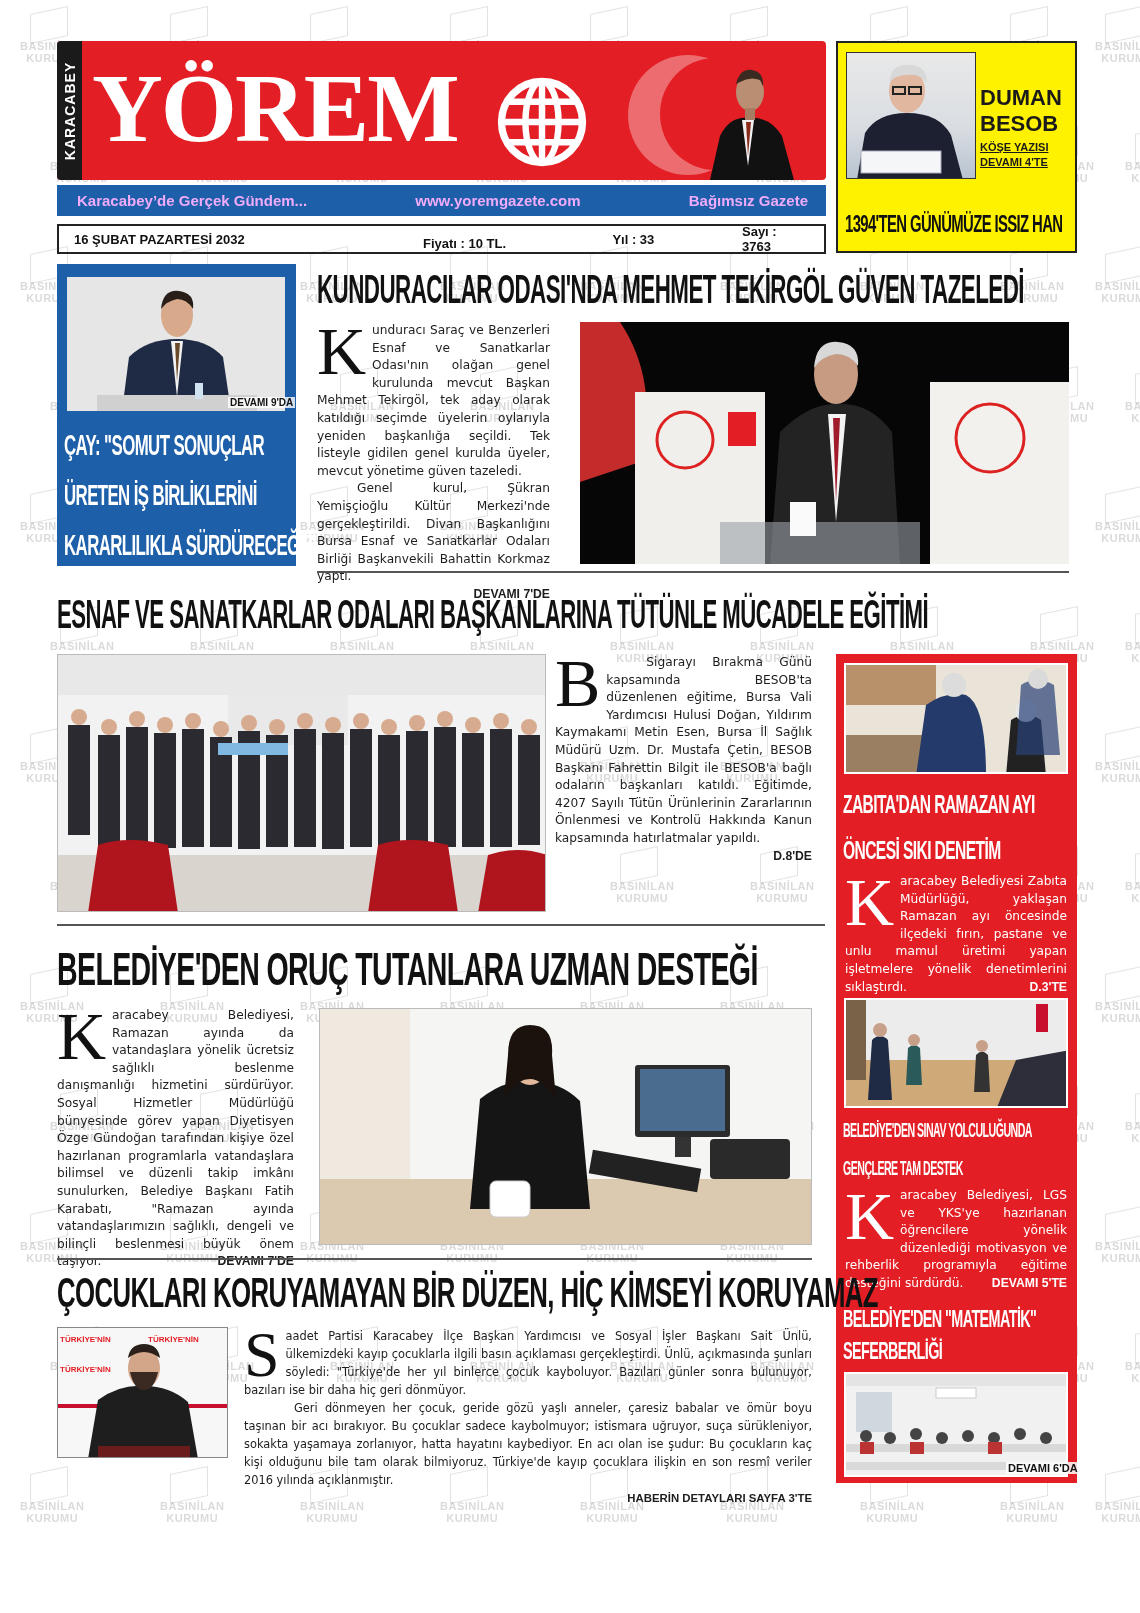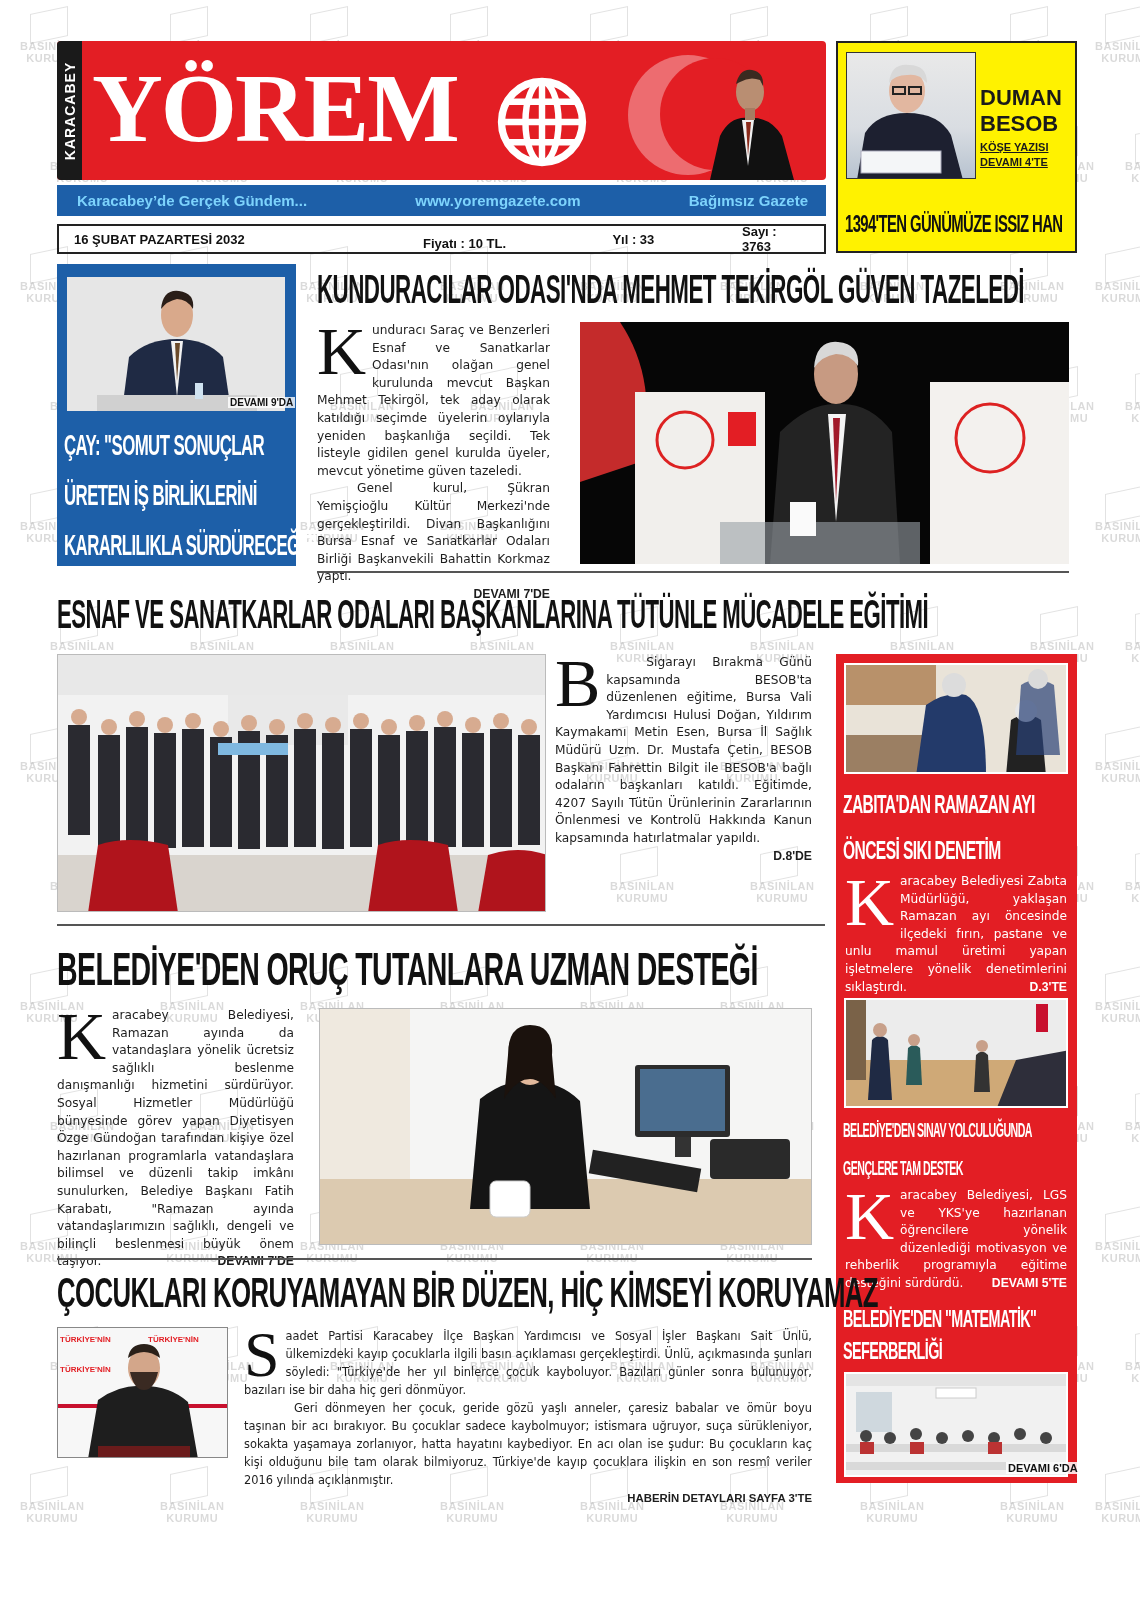--- a/index.html
+++ b/index.html
@@ -12,21 +12,21 @@
   
   #masthead { left: 57px; top: 41px; width: 769px; height: 139px; background: #e31e24; border-radius: 4px; overflow: hidden; }
   #city-tab { left: 57px; top: 41px; width: 25px; height: 139px; background: #1a1a1a; border-radius: 4px 0 0 4px; }
   #city-tab span { position: absolute; left: 50%; top: 50%; transform: translate(-50%,-50%) rotate(-90deg); color: #fff; font-family: "Liberation Sans", sans-serif; font-weight: 700; font-size: 14px; letter-spacing: 1px; white-space: nowrap; }
   #logo-text { left: 92px; top: 58px; color: #fff; font-family: "Liberation Serif", serif; font-weight: 700; font-size: 98px; line-height: 100px; letter-spacing: -2px; }
   #globe-icon { left: 496px; top: 76px; width: 92px; height: 92px; }
   #crescent { left: 628px; top: 55px; width: 120px; height: 120px; border-radius: 50%; background: rgba(255,255,255,0.35); }
   #crescent-inner { left: 660px; top: 58px; width: 110px; height: 112px; border-radius: 50%; background: #e31e24; }
   #portrait { left: 690px; top: 56px; width: 118px; height: 124px; }
 
-  #tagline-bar { left: 57px; top: 185px; width: 769px; height: 31px; background: #1d5fa8; color: #7dd3fc; font-family: "Liberation Sans", sans-serif; font-weight: 700; font-size: 15px; display: flex; align-items: center; justify-content: space-between; padding: 0 18px 0 20px; }
+  #tagline-bar { left: 57px; top: 185px; width: 769px; height: 31px; background: #1d5fa8; color: #f0abfc; font-family: "Liberation Sans", sans-serif; font-weight: 700; font-size: 15px; display: flex; align-items: center; justify-content: space-between; padding: 0 18px 0 20px; }
   #info-bar { left: 57px; top: 224px; width: 769px; height: 30px; border: 2px solid #222; display: flex; align-items: center; font-family: "Liberation Sans", sans-serif; font-weight: 700; font-size: 13px; padding: 0 15px; }
   #info-bar .date { width: 350px; }
   #info-bar .price { width: 190px; margin-top: 8px; }
   #info-bar .year { width: 130px; }
 
   
   #columnist { left: 836px; top: 41px; width: 241px; height: 212px; background: #fff200; border: 2px solid #222; }
   #columnist-photo { left: 846px; top: 52px; width: 130px; height: 127px; border: 1px solid #333; background: linear-gradient(180deg,#e9e9e9 0%,#d9dde2 60%,#b8c3d0 100%); overflow: hidden; }
   #columnist-name { left: 980px; top: 85px; font-family: "Liberation Sans", sans-serif; font-weight: 700; font-size: 22px; line-height: 26px; color: #1a1a1a; }
   #columnist-link { left: 980px; top: 140px; font-family: "Liberation Sans", sans-serif; font-weight: 700; font-size: 11px; line-height: 15px; color: #1a1a1a; text-decoration: underline; }

